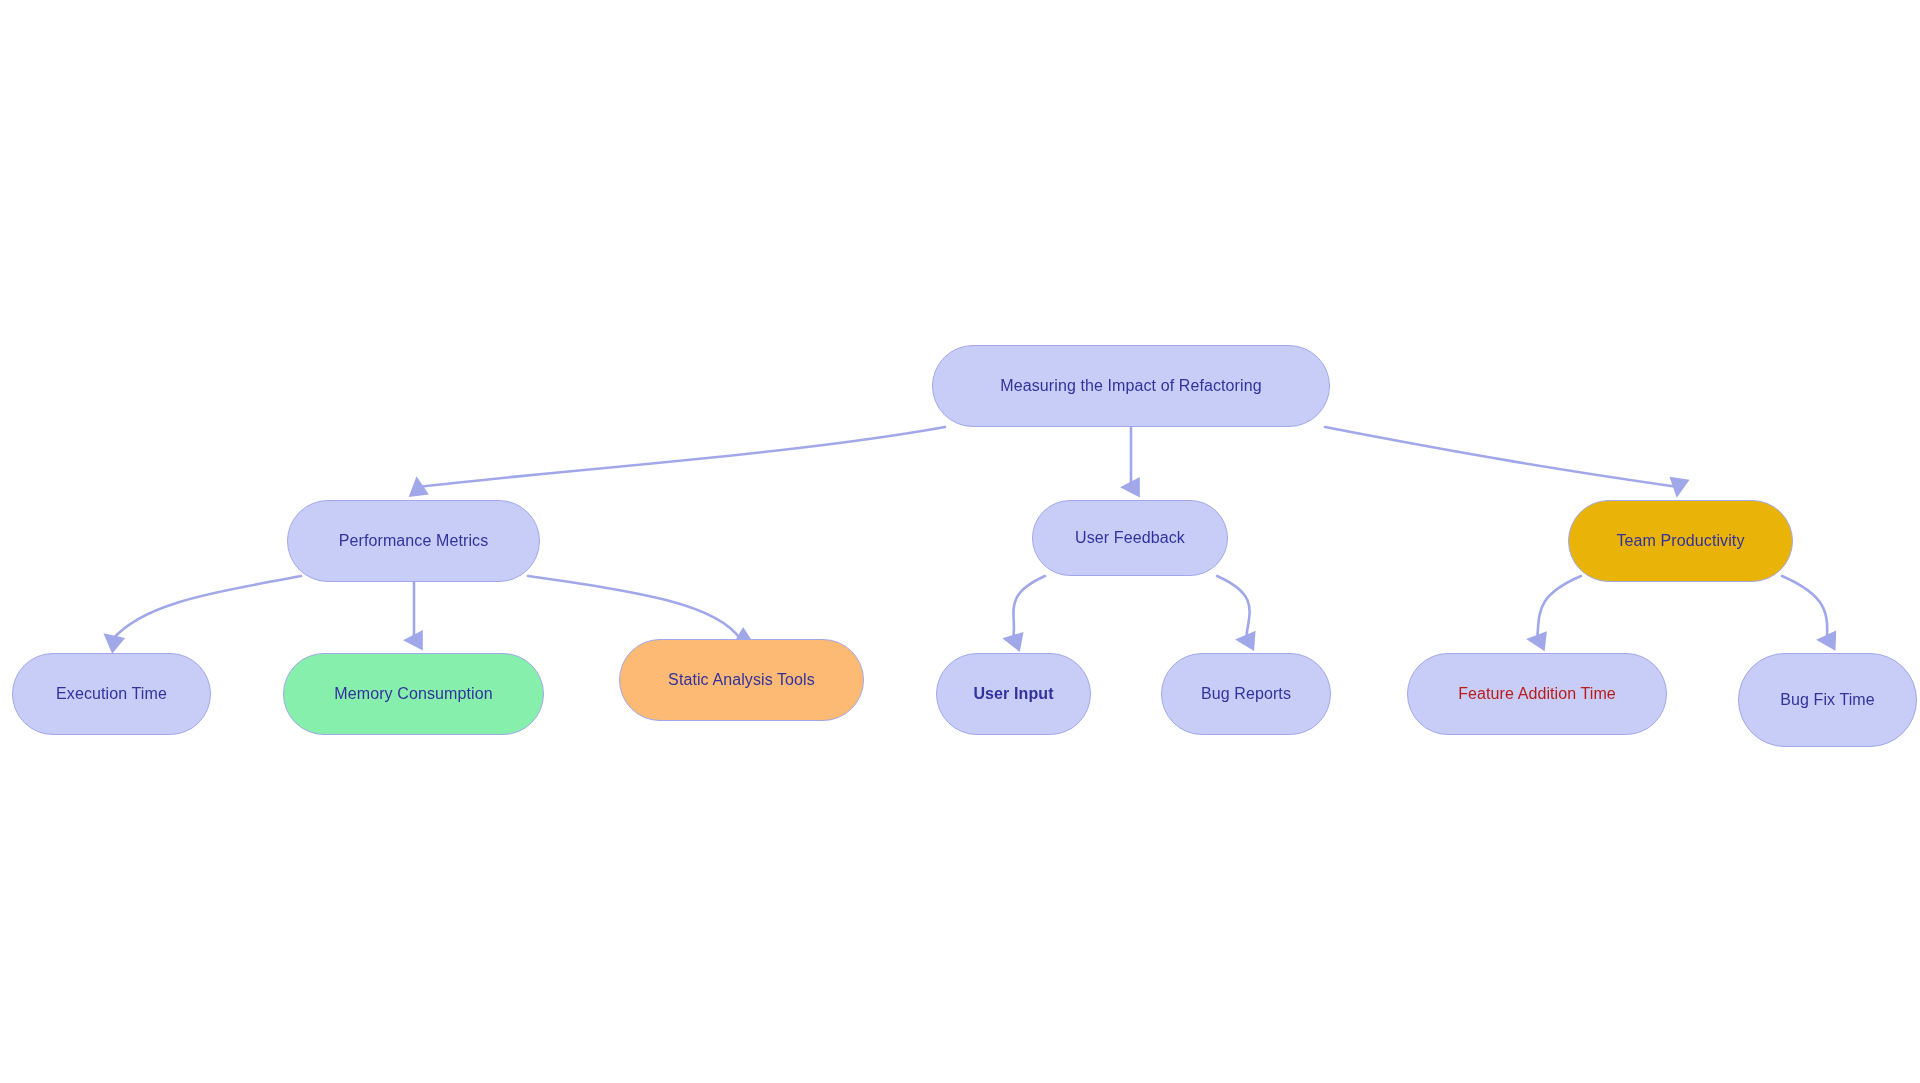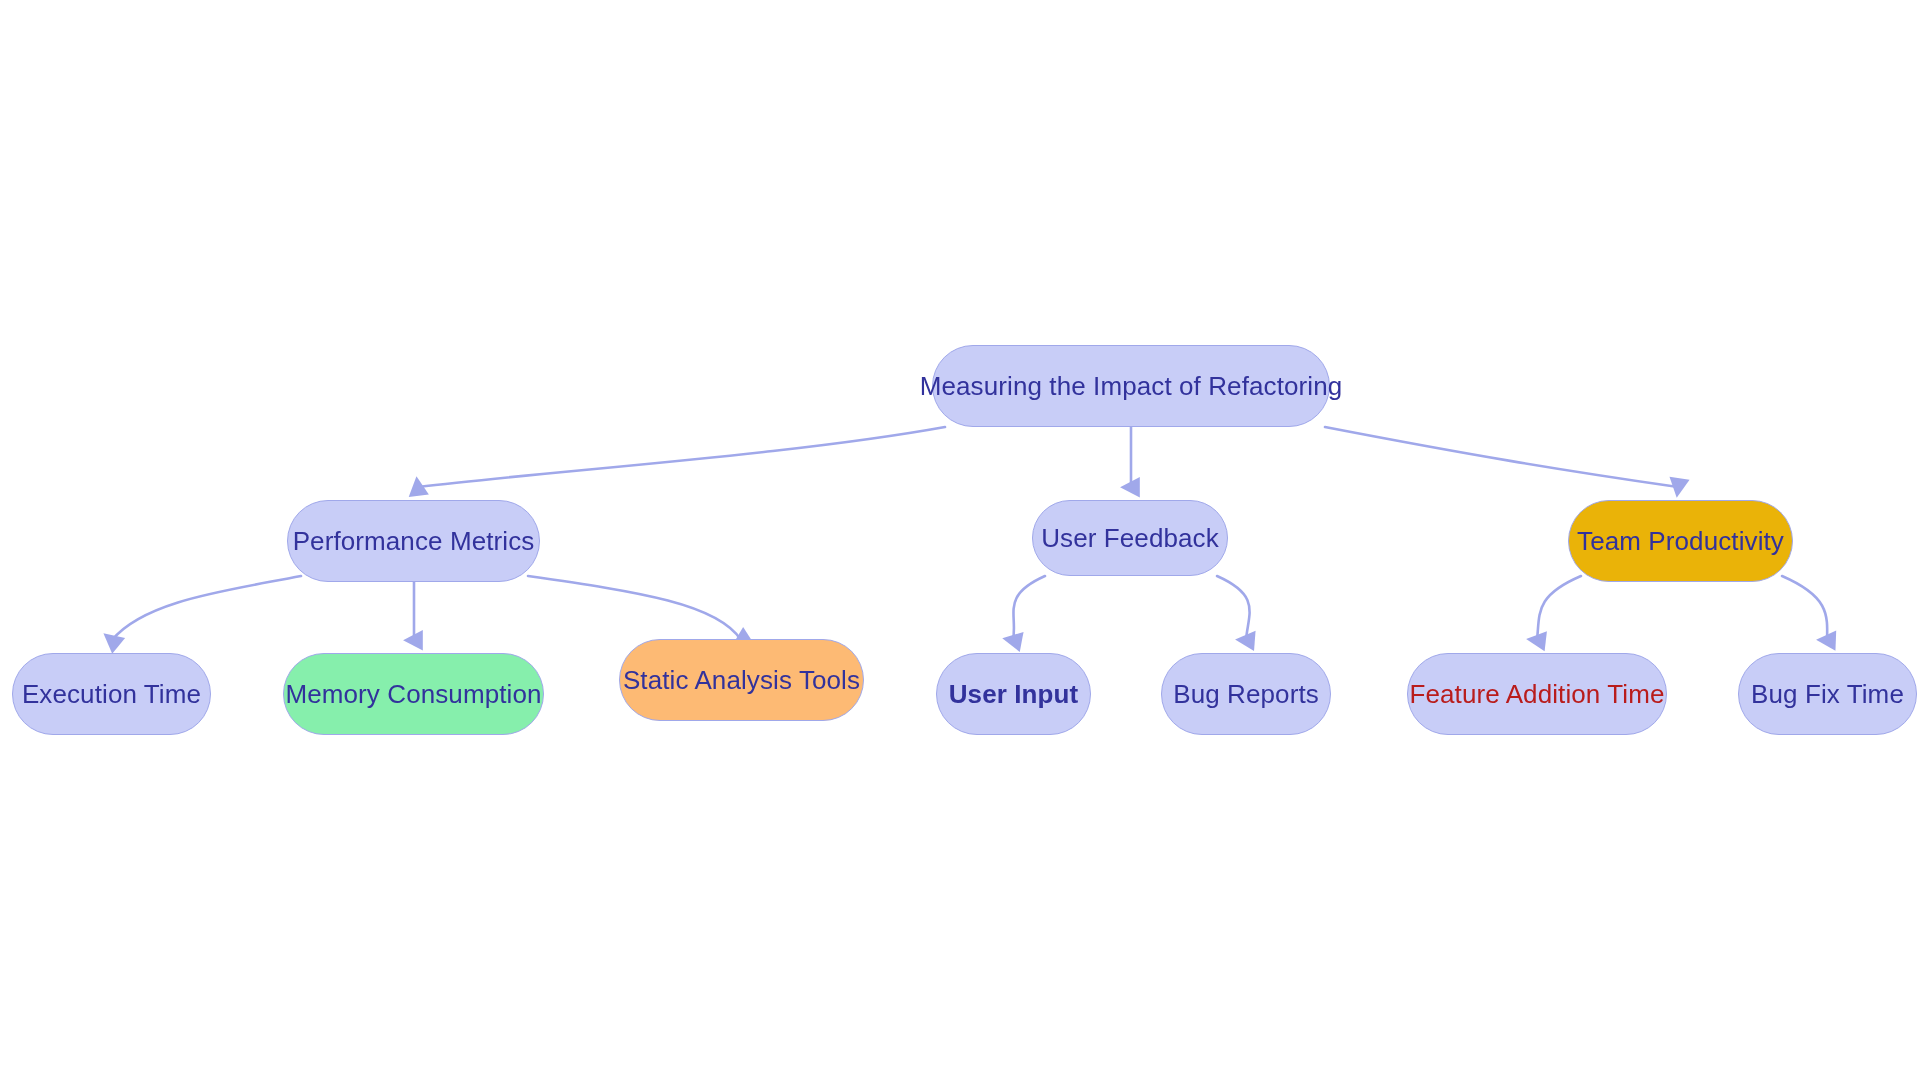--- a/index.html
+++ b/index.html
@@ -30,21 +30,21 @@
   .node {
     position: absolute;
     box-sizing: border-box;
     display: flex;
     align-items: center;
     justify-content: center;
     background: #c8cdf7;
     border: 1.6px solid #a0a8ea;
     border-radius: 999px;
     color: #32329c;
-    font-size: 26px;
+    font-size: 16px;
     font-weight: 400;
     letter-spacing: 0.1px;
     white-space: nowrap;
     text-align: center;
   }
   .node-label {
     display: block;
     line-height: 1;
     padding: 0 6px;
   }
@@ -98,18 +98,18 @@
       </div>
       <div class="node" style="left: 936px; top: 653px; width: 155px; height: 82px; background: rgb(200, 205, 247); border-color: rgb(160, 168, 234); color: rgb(50, 50, 156); font-weight: bold;">
         <span class="node-label">User Input</span>
       </div>
       <div class="node" style="left: 1161px; top: 653px; width: 170px; height: 82px; background: rgb(200, 205, 247); border-color: rgb(160, 168, 234); color: rgb(50, 50, 156);">
         <span class="node-label">Bug Reports</span>
       </div>
       <div class="node" style="left: 1407px; top: 653px; width: 260px; height: 82px; background: rgb(200, 205, 247); border-color: rgb(160, 168, 234); color: #b91c1c;">
         <span class="node-label">Feature Addition Time</span>
       </div>
-      <div class="node" style="left: 1738px; top: 653px; width: 179px; height: 82px; background: rgb(200, 205, 247); border-color: rgb(160, 168, 234); color: rgb(50, 50, 156);">
+      <div class="node" style="left: 1738px; top: 653px; width: 179px; height: 94px; background: rgb(200, 205, 247); border-color: rgb(160, 168, 234); color: rgb(50, 50, 156);">
         <span class="node-label">Bug Fix Time</span>
       </div>
     </div>
 
 </div>
 
 </body></html>

